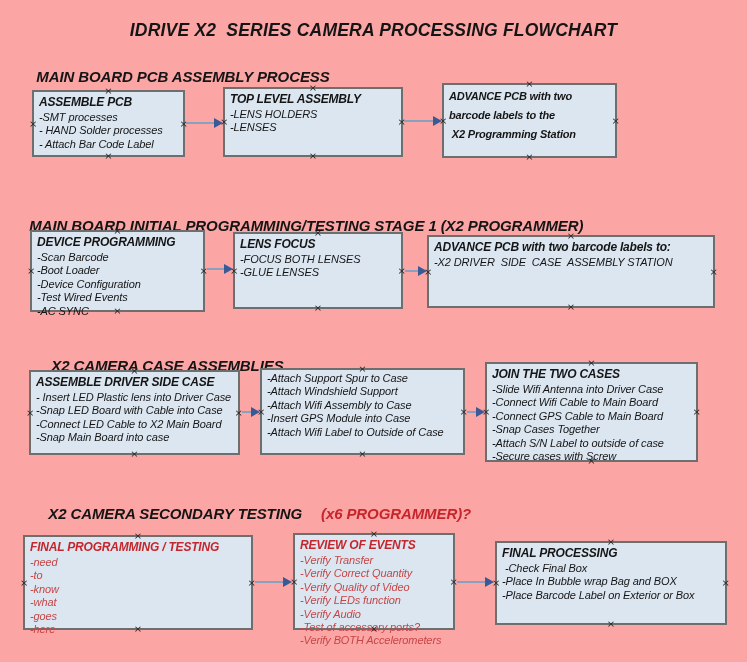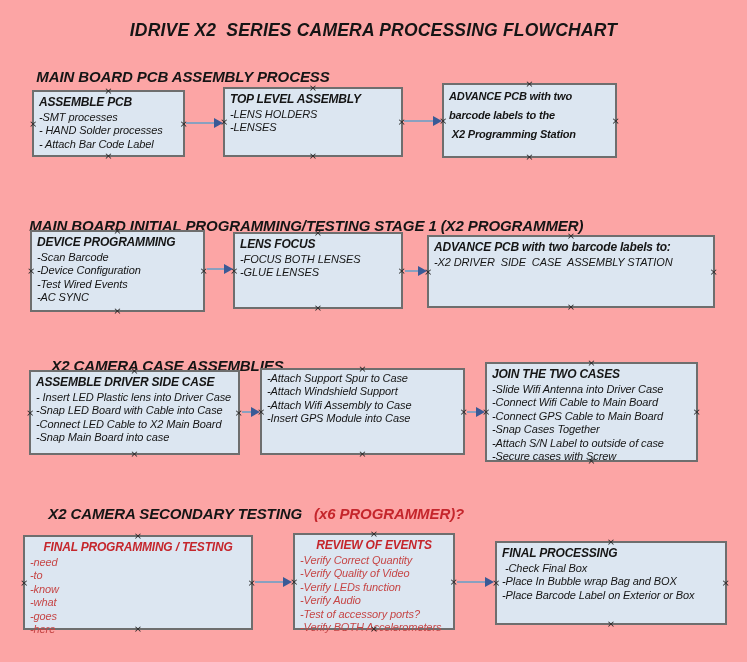--- a/index.html
+++ b/index.html
@@ -7,29 +7,29 @@
     position:relative;width:747px;height:662px;background:#fca5a5;
     font-family:"Liberation Sans", sans-serif;color:#151515;overflow:hidden;font-style:italic;
   }
   .title{
     position:absolute;top:20px;left:0;width:100%;text-align:center;
     font-size:17.5px;font-weight:bold;letter-spacing:0.2px;white-space:pre;
   }
   .sec-heading{
     position:absolute;font-size:15px;font-weight:bold;white-space:pre;letter-spacing:-0.1px;
   }
-  .sec-heading .red-part{color:#c5262c;margin-left:12px;}
+  .sec-heading .red-part{color:#c5262c;margin-left:19px;}
   .fbox{
     position:absolute;background:#dce6f1;border:2px solid #6e6e6e;
     box-sizing:border-box;padding:2px 5px;overflow:visible;
   }
   .btitle{font-weight:bold;font-size:12px;line-height:17px;white-space:pre;letter-spacing:-0.2px;}
   .btitle-line{font-weight:bold;font-size:11px;line-height:19px;white-space:pre;letter-spacing:-0.2px;}
   .bline{font-size:11px;line-height:13.4px;white-space:pre;letter-spacing:-0.1px;}
-  .red-box .btitle{color:#c5262c;text-align:center;}
+  .red-box .btitle{color:#c5262c;}
   .red-box .bline{color:#c64646;}
   .handle{
     position:absolute;font-size:10px;line-height:10px;color:#222;
     font-family:"DejaVu Serif", serif;pointer-events:none;
   }
   .handle-top{top:-6px;left:50%;transform:translateX(-50%);}
   .handle-bottom{bottom:-6px;left:50%;transform:translateX(-50%);}
   .handle-left{left:-5px;top:50%;transform:translateY(-50%);}
   .handle-right{right:-5px;top:50%;transform:translateY(-50%);}
   .arrow{position:absolute;height:2px;background:#8aa0bf;}
@@ -83,20 +83,21 @@
   <div class="arrow" style="left:186px;top:122px;width:28px"></div>
   <div class="arrow" style="left:404px;top:120px;width:29px"></div>
 
   <div class="sec-heading" style="left:13px;top:200px">
     <span>MAIN BOARD INITIAL PROGRAMMING/TESTING STAGE 1 (X2 PROGRAMMER)</span>
   </div>
 
   <div class="fbox" style="left:30px;top:230px;width:175px;height:82px">
     <div class="btitle">DEVICE PROGRAMMING</div>
     <div class="bline">-Scan Barcode</div>
+    <div class="bline">-Boot Loader</div>
     <div class="bline">-Device Configuration</div>
     <div class="bline">-Test Wired Events</div>
     <div class="bline">-AC SYNC</div>
   <span class="handle handle-top">×</span>
       <span class="handle handle-right">×</span>
       <span class="handle handle-bottom">×</span>
       <span class="handle handle-left">×</span>
     </div>
 
   <div class="fbox" style="left:233px;top:232px;width:170px;height:77px">
@@ -135,20 +136,21 @@
       <span class="handle handle-right">×</span>
       <span class="handle handle-bottom">×</span>
       <span class="handle handle-left">×</span>
     </div>
 
   <div class="fbox" style="left:260px;top:368px;width:205px;height:87px">
     <div class="bline">-Attach Support Spur to Case</div>
     <div class="bline">-Attach Windshield Support</div>
     <div class="bline">-Attach Wifi Assembly to Case</div>
     <div class="bline">-Insert GPS Module into Case</div>
+    <div class="bline">-Attach Wifi Label to Outside of Case</div>
   <span class="handle handle-top">×</span>
       <span class="handle handle-right">×</span>
       <span class="handle handle-bottom">×</span>
       <span class="handle handle-left">×</span>
     </div>
 
   <div class="fbox" style="left:485px;top:362px;width:213px;height:100px">
     <div class="btitle">JOIN THE TWO CASES</div>
     <div class="bline">-Slide Wifi Antenna into Driver Case</div>
     <div class="bline">-Connect Wifi Cable to Main Board</div>
@@ -178,20 +180,21 @@
     <div class="bline">-goes</div>
     <div class="bline">-here</div>
   <span class="handle handle-top">×</span>
       <span class="handle handle-right">×</span>
       <span class="handle handle-bottom">×</span>
       <span class="handle handle-left">×</span>
     </div>
 
   <div class="fbox red-box" style="left:293px;top:533px;width:162px;height:97px">
     <div class="btitle">REVIEW OF EVENTS</div>
+    <div class="bline">-Verify Transfer</div>
     <div class="bline">-Verify Correct Quantity</div>
     <div class="bline">-Verify Quality of Video</div>
     <div class="bline">-Verify LEDs function</div>
     <div class="bline">-Verify Audio</div>
     <div class="bline">-Test of accessory ports?</div>
     <div class="bline">-Verify BOTH Accelerometers</div>
   <span class="handle handle-top">×</span>
       <span class="handle handle-right">×</span>
       <span class="handle handle-bottom">×</span>
       <span class="handle handle-left">×</span>

